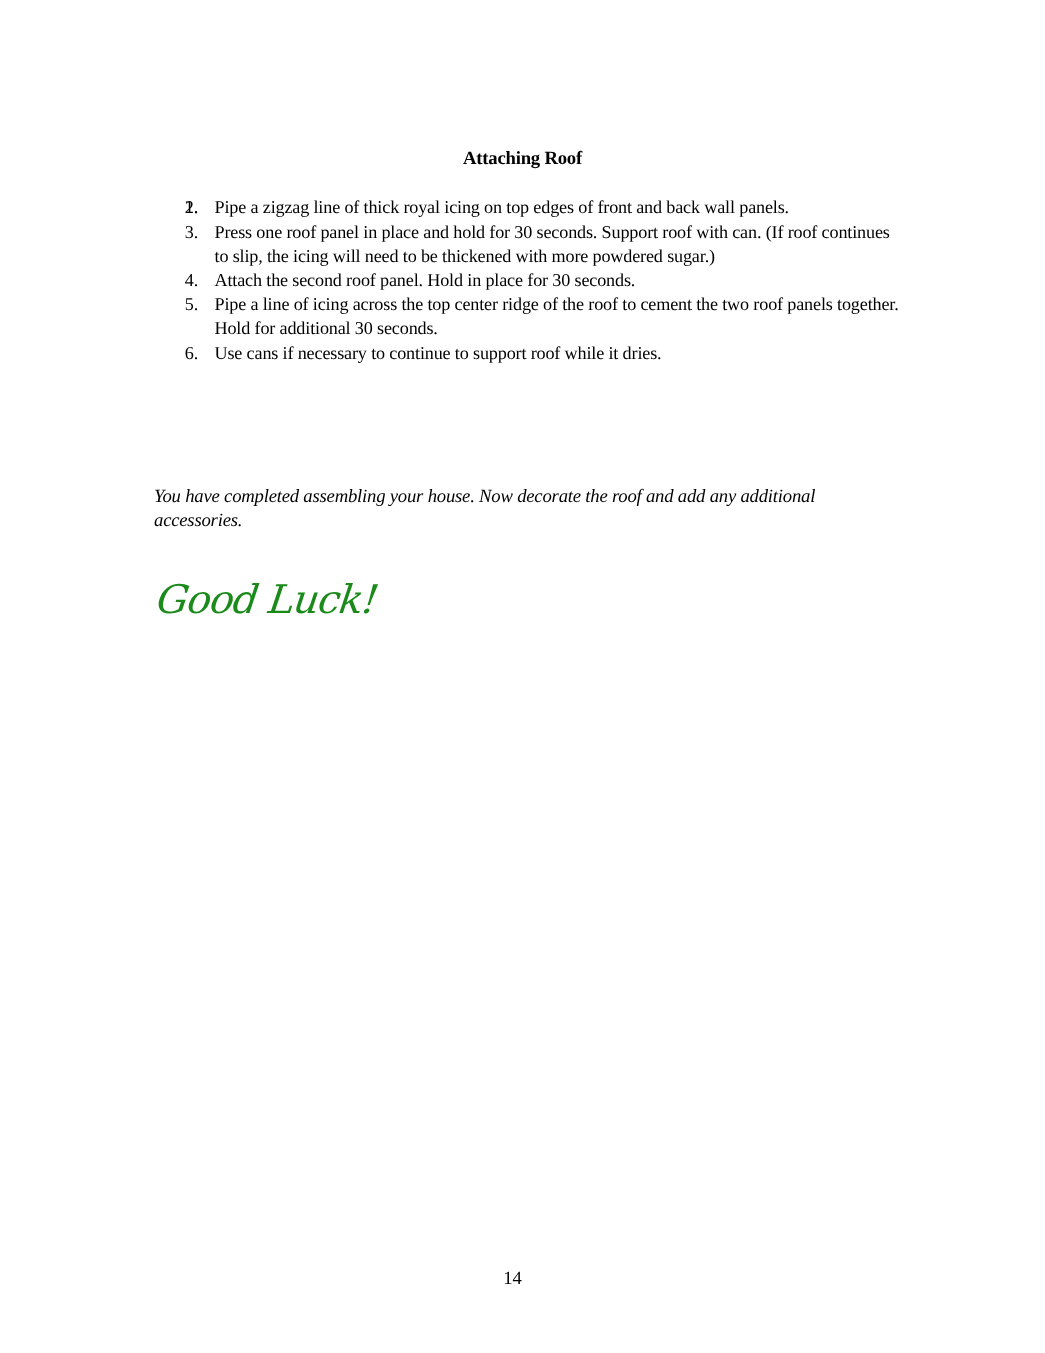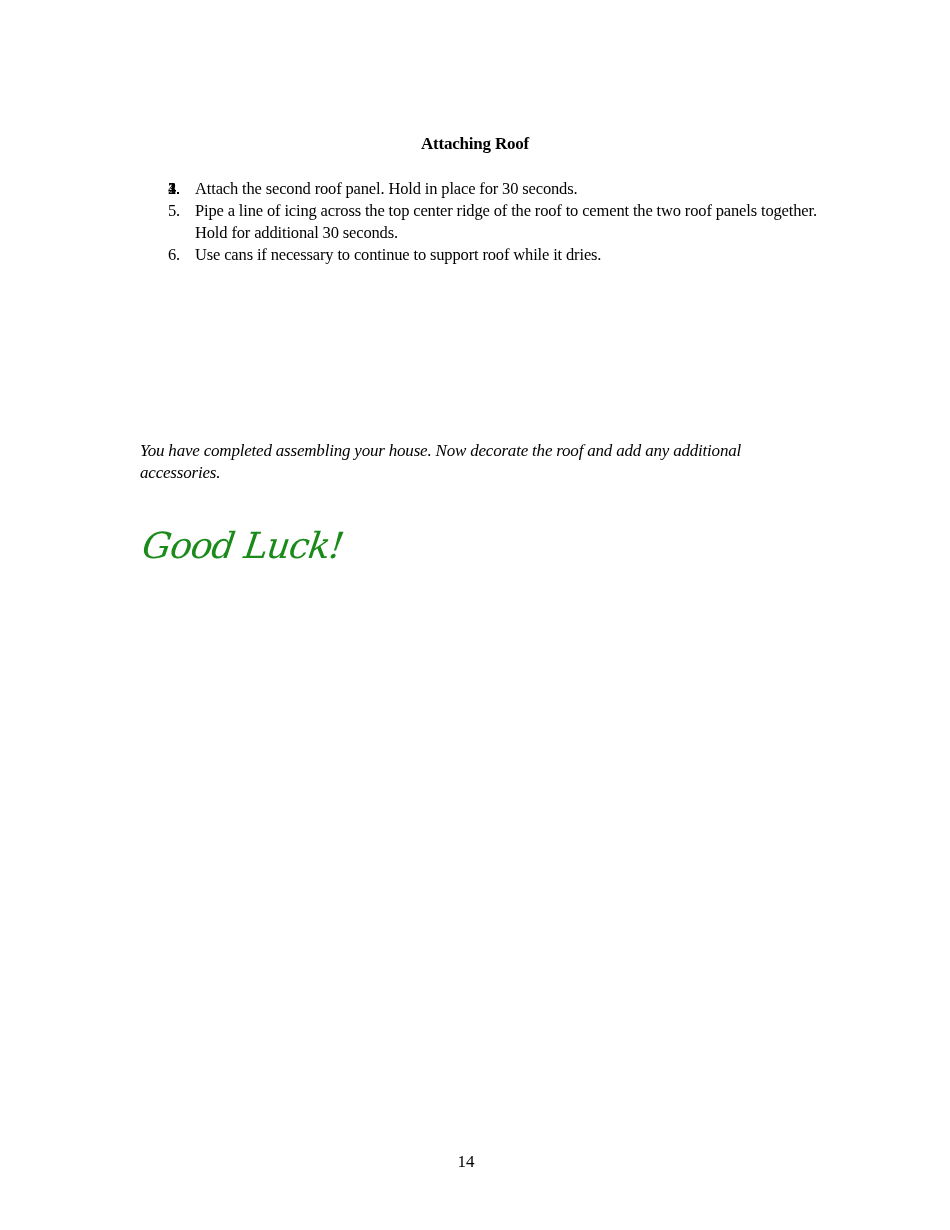--- a/index.html
+++ b/index.html
@@ -20,22 +20,22 @@
   .pagenum { position: absolute; top: 1152px; left: 0; width: 932px; text-align: center; font-size: 17px; }
 </style>
 </head>
 <body>
 
 <div class="page">
   <div class="title">Attaching Roof</div>
 
   <ol class="steps">
     <li><span class="num">1.</span></li>
-    <li><span class="num">2.</span></li>
-    <li><span class="num">3.</span></li>
+    <li><span class="num">2.</span><span>Pipe a zigzag line of thick royal icing on top edges of front and back wall panels.</span></li>
+    <li><span class="num">3.</span><span>Press one roof panel in place and hold for 30 seconds. Support roof with can. (If roof continues to slip, the icing will need to be thickened with more powdered sugar.)</span></li>
     <li><span class="num">4.</span><span>Attach the second roof panel. Hold in place for 30 seconds.</span></li>
     <li><span class="num">5.</span><span>Pipe a line of icing across the top center ridge of the roof to cement the two roof panels together. Hold for additional 30 seconds.</span></li>
     <li><span class="num">6.</span><span>Use cans if necessary to continue to support roof while it dries.</span></li>
   </ol>
 
   <div class="closing">You have completed assembling your house. Now decorate the roof and add any additional accessories.</div>
 
   <div class="goodluck">Good Luck!</div>
 
   <div class="pagenum">14</div>

